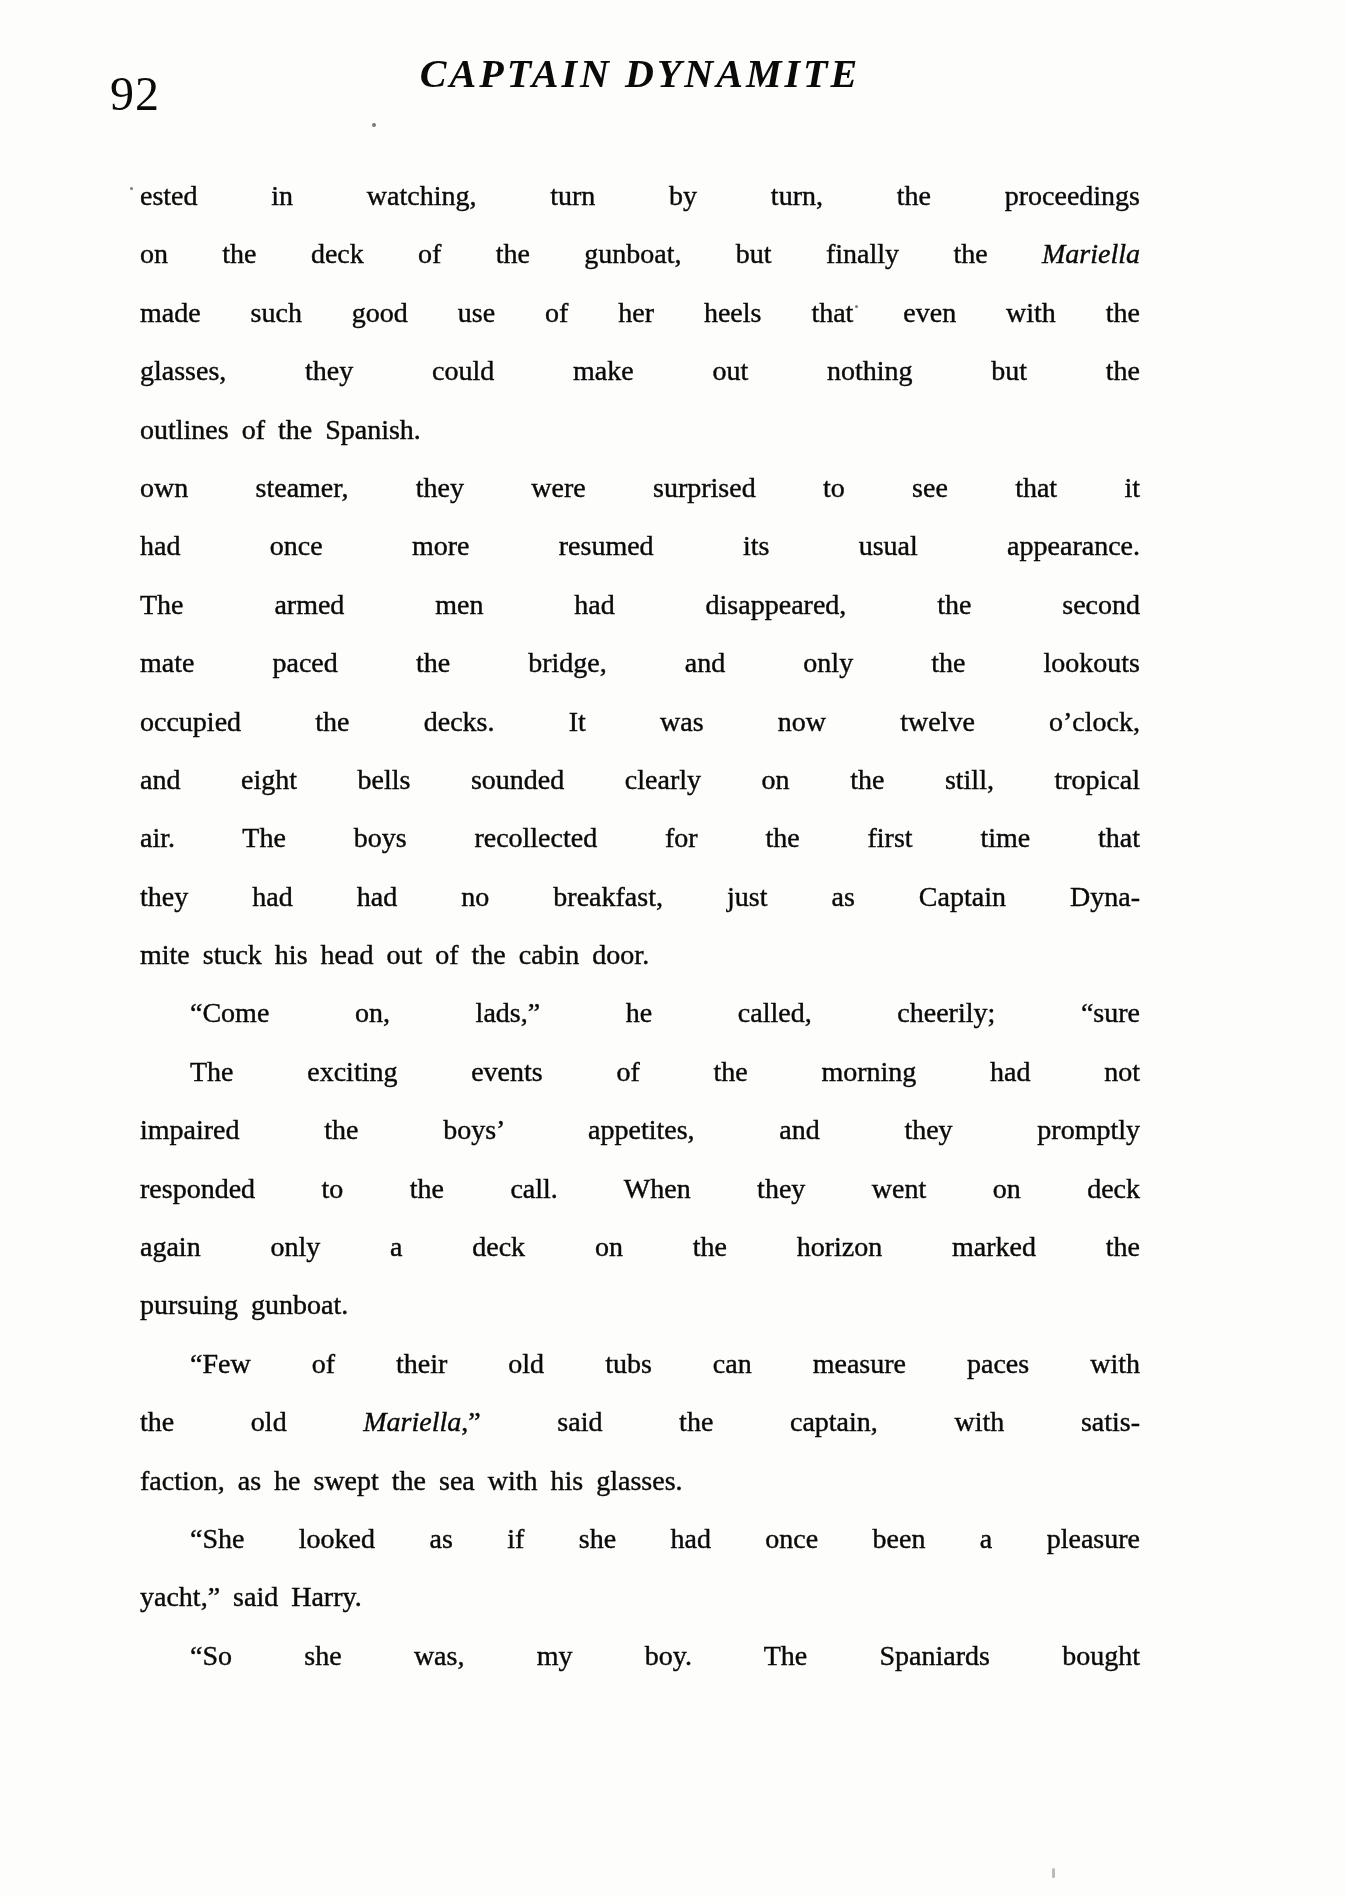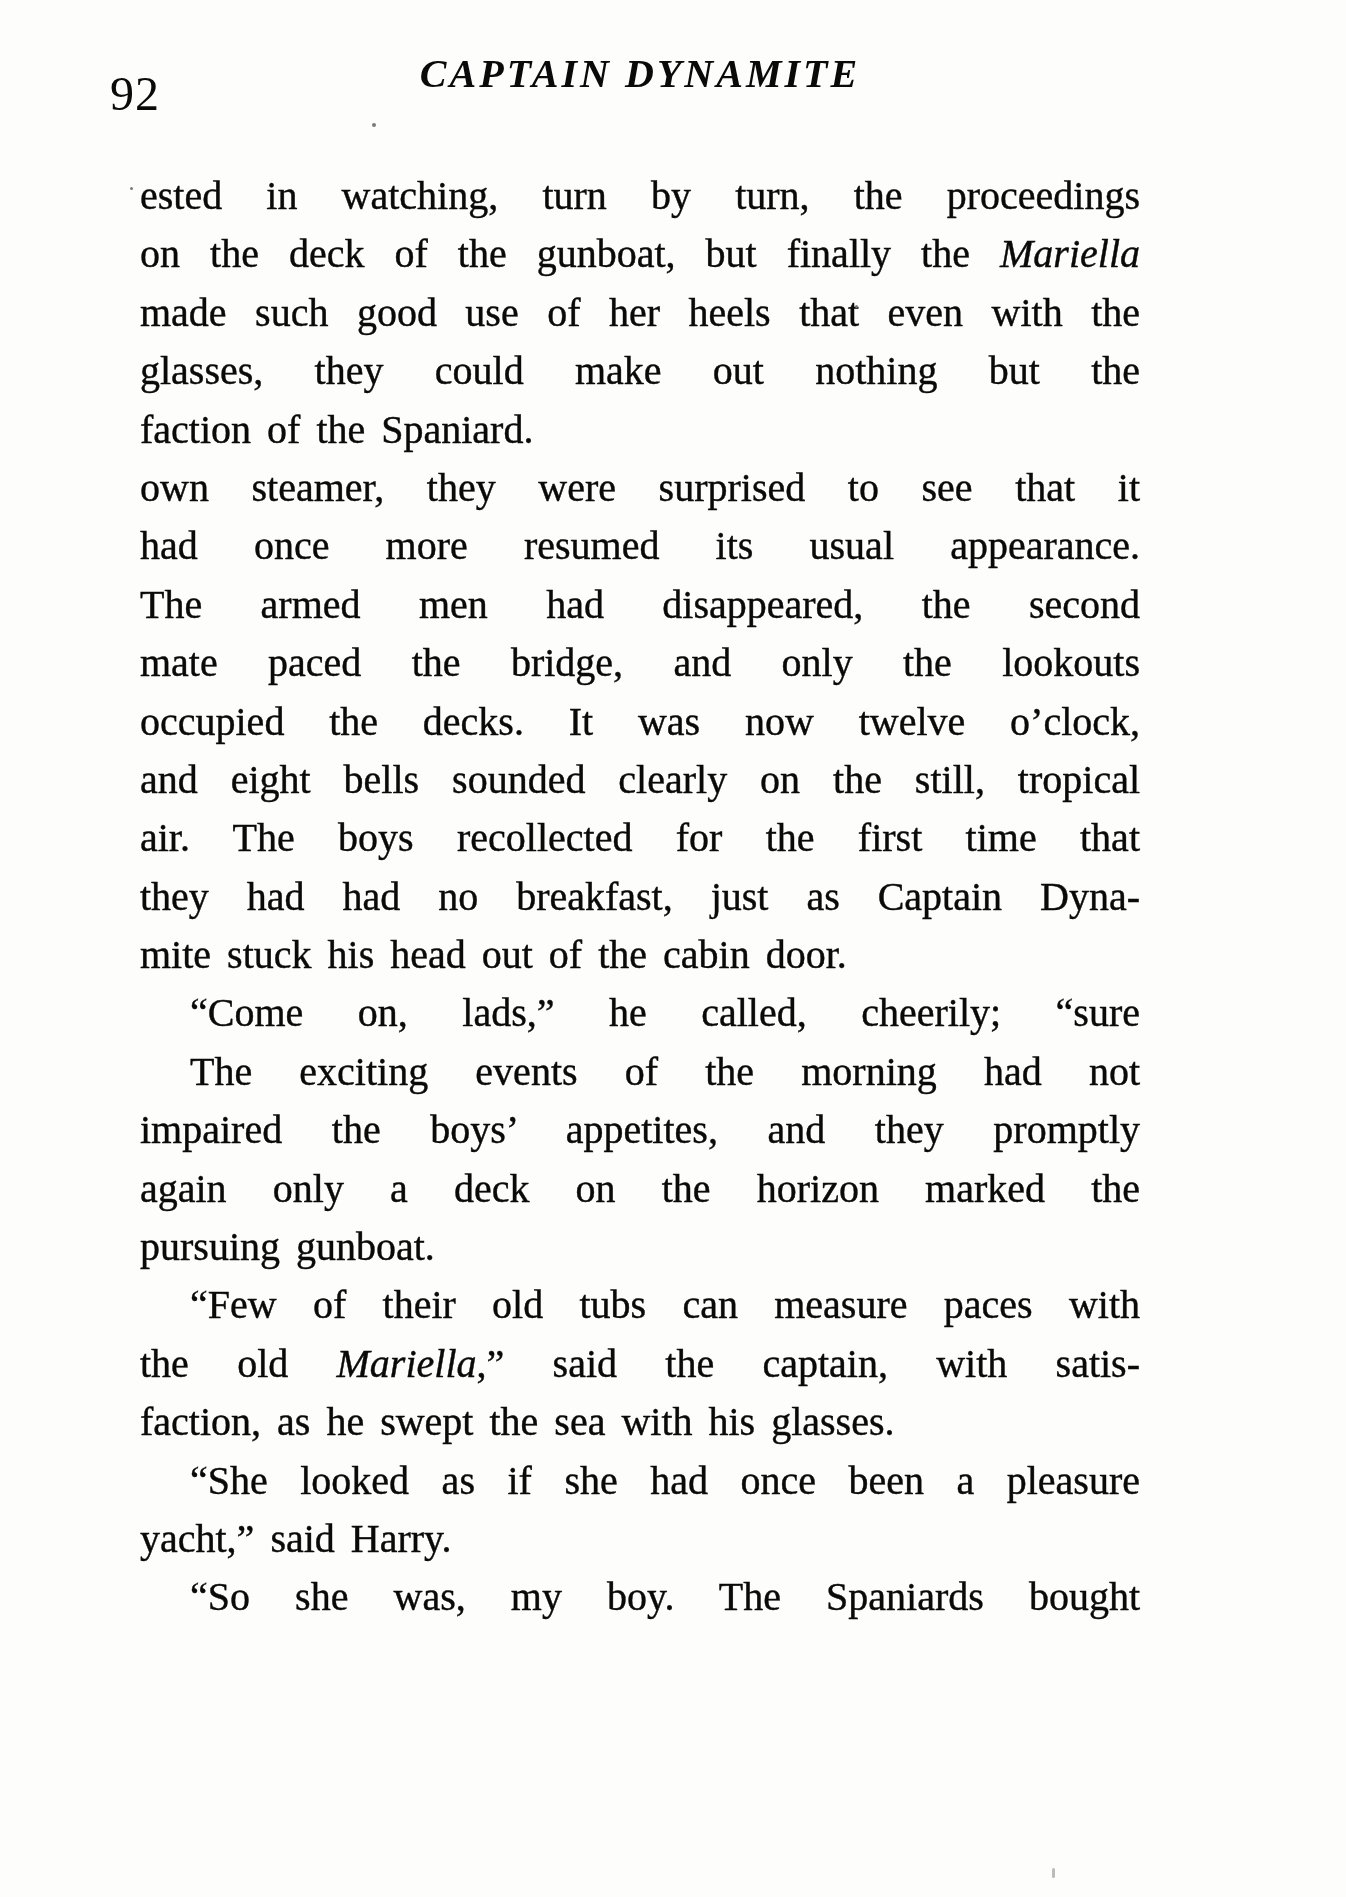--- a/index.html
+++ b/index.html
@@ -35,21 +35,21 @@
     font-size: 40px;
     letter-spacing: 3px;
     white-space: nowrap;
   }
   
   .text-block {
     position: absolute;
     left: 140px;
     top: 167px;
     width: 1000px;
-    font-size: 40px;
+    font-size: 28px;
     line-height: 58.4px;
     -webkit-text-stroke: 0.4px #0a0a0a;
     word-spacing: 4px;
   }
   .line {
     height: 58.4px;
     text-align: left;
     word-spacing: 6px;
   }
   .line.just {
@@ -77,33 +77,34 @@
   <div>
     <span class="page-number">92</span>
     <div class="running-title">CAPTAIN DYNAMITE</div>
   </div>
 
   <div class="text-block">
       <div class="line just"><span class="first-seg">ested in watching, turn by turn, the proceedings</span></div>
       <div class="line just"><span class="first-seg">on the deck of the gunboat, but finally the </span><i>Mariella</i></div>
       <div class="line just"><span class="first-seg">made such good use of her heels that even with the</span></div>
       <div class="line just"><span class="first-seg">glasses, they could make out nothing but the</span></div>
-      <div class="line"><span class="first-seg">faction of the Spaniard.</span></div>
+      <div class="line"><span class="first-seg">outlines of the Spanish.</span></div>
       <div class="line just"><span class="first-seg">own steamer, they were surprised to see that it</span></div>
       <div class="line just"><span class="first-seg">had once more resumed its usual appearance.</span></div>
       <div class="line just"><span class="first-seg">The armed men had disappeared, the second</span></div>
       <div class="line just"><span class="first-seg">mate paced the bridge, and only the lookouts</span></div>
       <div class="line just"><span class="first-seg">occupied the decks.  It was now twelve o’clock,</span></div>
       <div class="line just"><span class="first-seg">and eight bells sounded clearly on the still, tropical</span></div>
       <div class="line just"><span class="first-seg">air.  The boys recollected for the first time that</span></div>
       <div class="line just"><span class="first-seg">they had had no breakfast, just as Captain Dyna-</span></div>
       <div class="line"><span class="first-seg">mite stuck his head out of the cabin door.</span></div>
       <div class="line just indent"><span class="first-seg">“Come on, lads,” he called, cheerily;  “sure</span></div>
       <div class="line just indent"><span class="first-seg">The exciting events of the morning had not</span></div>
       <div class="line just"><span class="first-seg">impaired the boys’ appetites, and they promptly</span></div>
+      <div class="line just"><span class="first-seg">responded to the call.  When they went on deck</span></div>
       <div class="line just"><span class="first-seg">again only a deck on the horizon marked the</span></div>
       <div class="line"><span class="first-seg">pursuing gunboat.</span></div>
       <div class="line just indent"><span class="first-seg">“Few of their old tubs can measure paces with</span></div>
       <div class="line just"><span class="first-seg">the old </span><i>Mariella</i><span>,” said the captain, with satis-</span></div>
       <div class="line"><span class="first-seg">faction, as he swept the sea with his glasses.</span></div>
       <div class="line just indent"><span class="first-seg">“She looked as if she had once been a pleasure</span></div>
       <div class="line"><span class="first-seg">yacht,” said Harry.</span></div>
       <div class="line just indent"><span class="first-seg">“So she was, my boy.  The Spaniards bought</span></div>
     </div>
 

